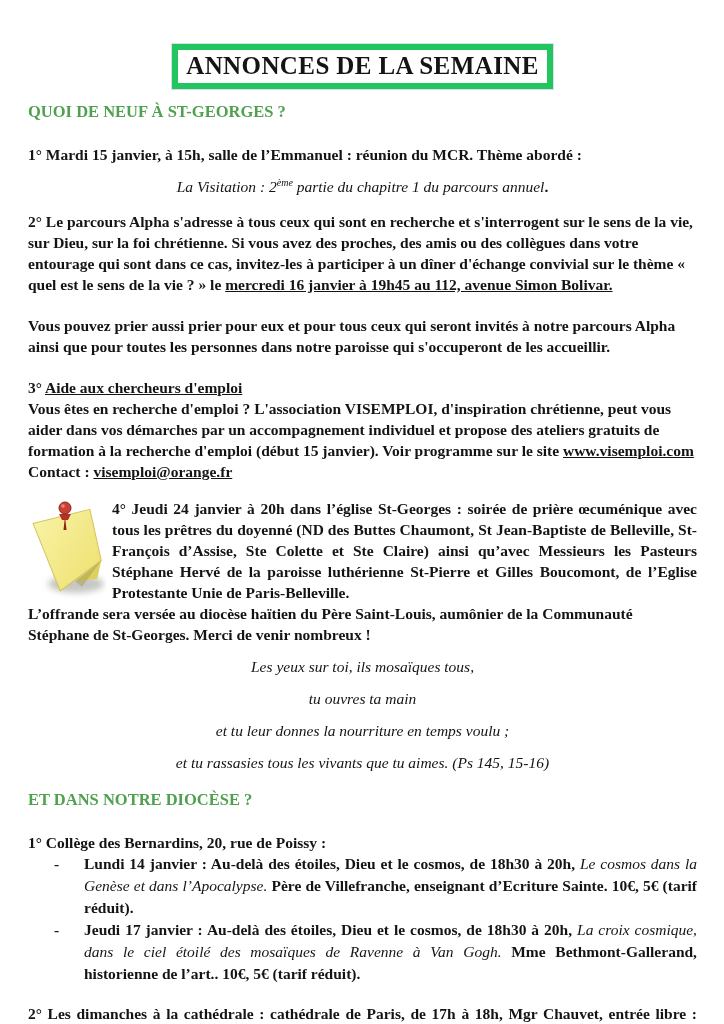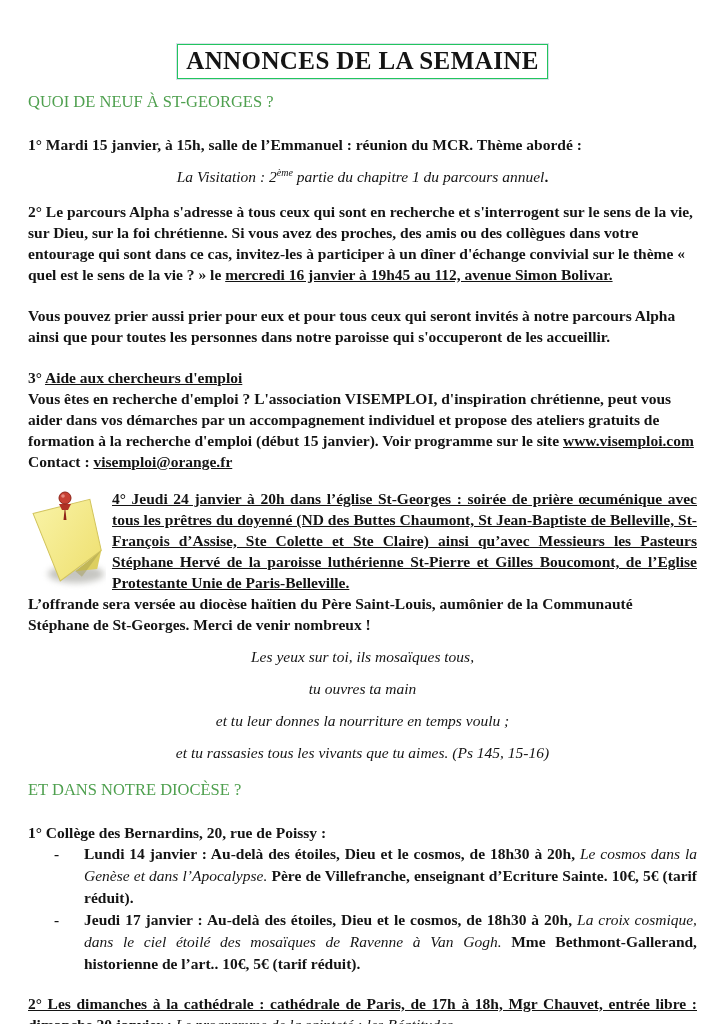--- a/index.html
+++ b/index.html
@@ -10,40 +10,40 @@
     background:#ffffff;
     padding:44px 27px 0 28px;
     font-family:"Liberation Serif","DejaVu Serif",serif;
     color:#141414;
     overflow:hidden;
   }
   
   .title-wrap{text-align:center;margin:0 0 12px 0;}
   .title-box{
     display:inline-block;
-    border:1px solid #22c55e;
+    border:6px solid #22c55e;
     box-shadow:0 0 0 1px #d7e0ea;
     padding:1px 8px 3px 8px;
     font-size:25px;line-height:29px;
     font-weight:bold;letter-spacing:0.4px;
   }
   
   .green-heading{
     color:#4fa04f;
     font-size:16.5px;line-height:21px;
-    font-weight:normal;
+    font-weight:bold;
     margin:0;
   }
   
   .para{
     font-size:15.5px;line-height:21px;
     font-weight:bold;
     margin:0;
   }
-  .just{text-align:justify;text-decoration:underline;}
+  .just{text-align:justify;}
   .it{font-style:italic;font-weight:normal;}
   .u{text-decoration:underline;}
   sup{font-size:10px;line-height:0;}
   .center-line{text-align:center;font-size:15.5px;line-height:20px;font-style:italic;font-weight:normal;margin:12px;} .mt14{margin-top:14px;} .mt16{margin-top:16px;}
   .mt18{margin-top:18px;} .mt20{margin-top:20px;} .mt22{margin-top:22px;}
   
   .note-float{
     float:left;
     width:78px;height:102px;
     margin:0 6px 0 0;

